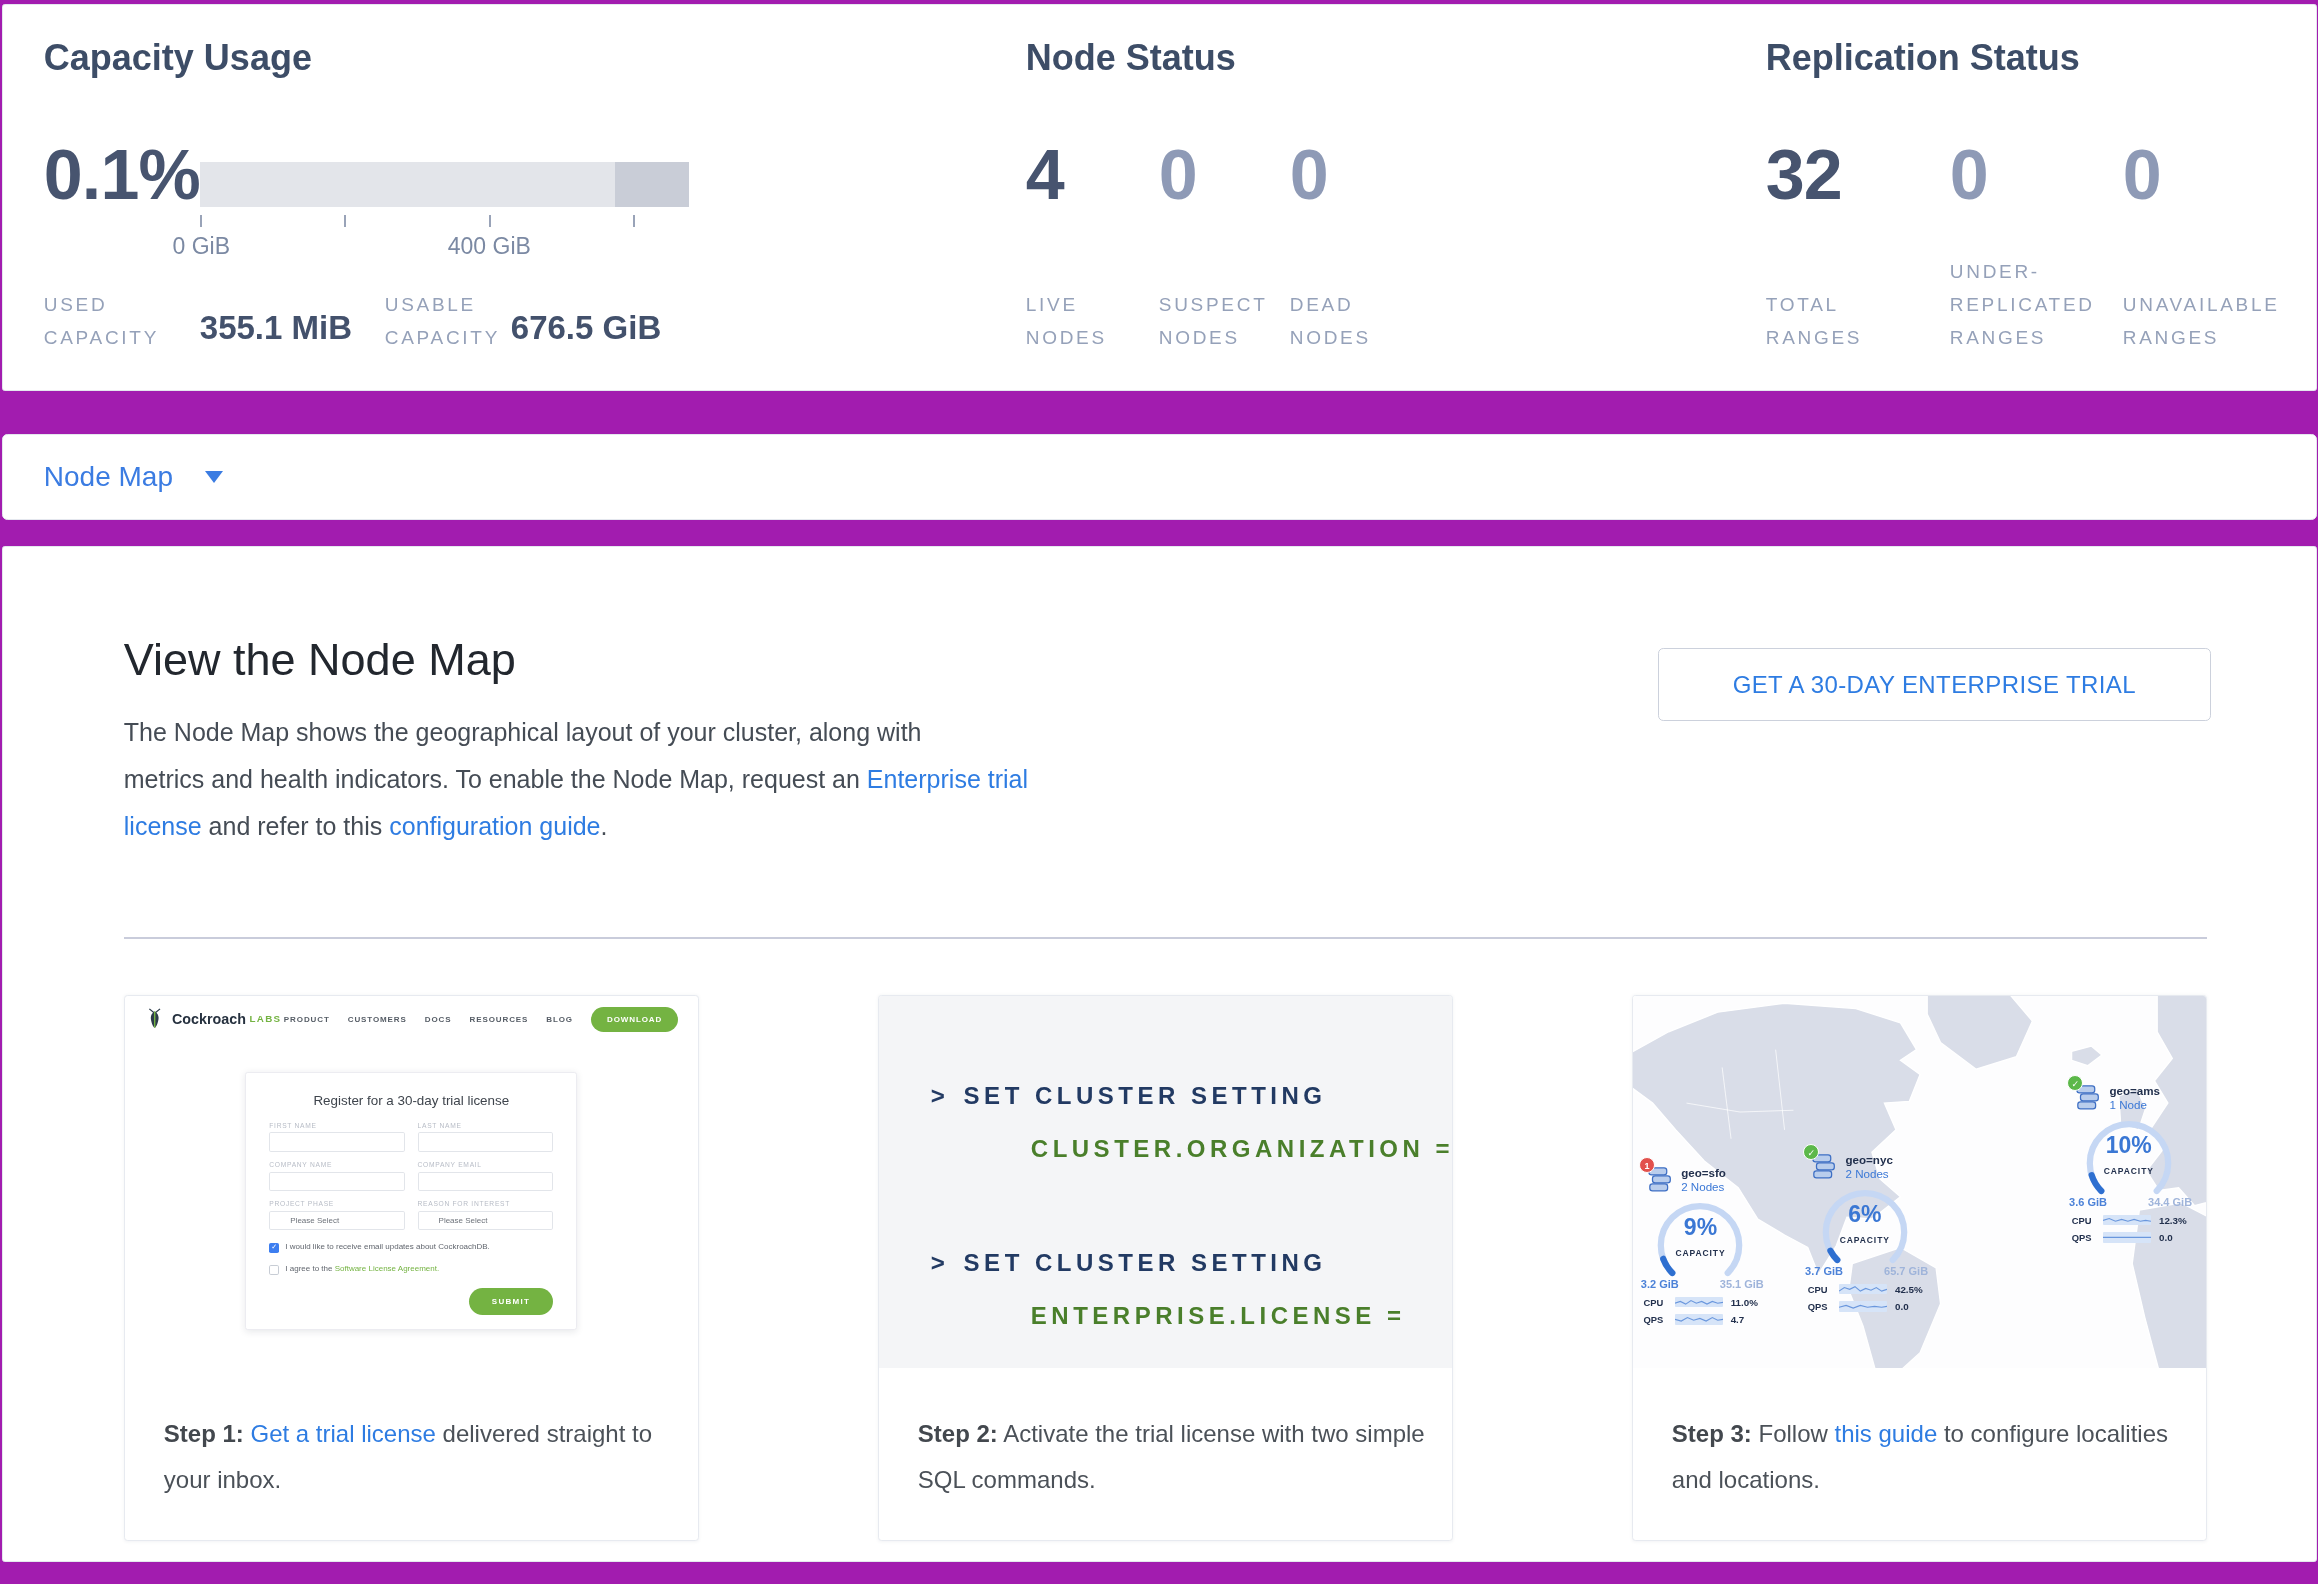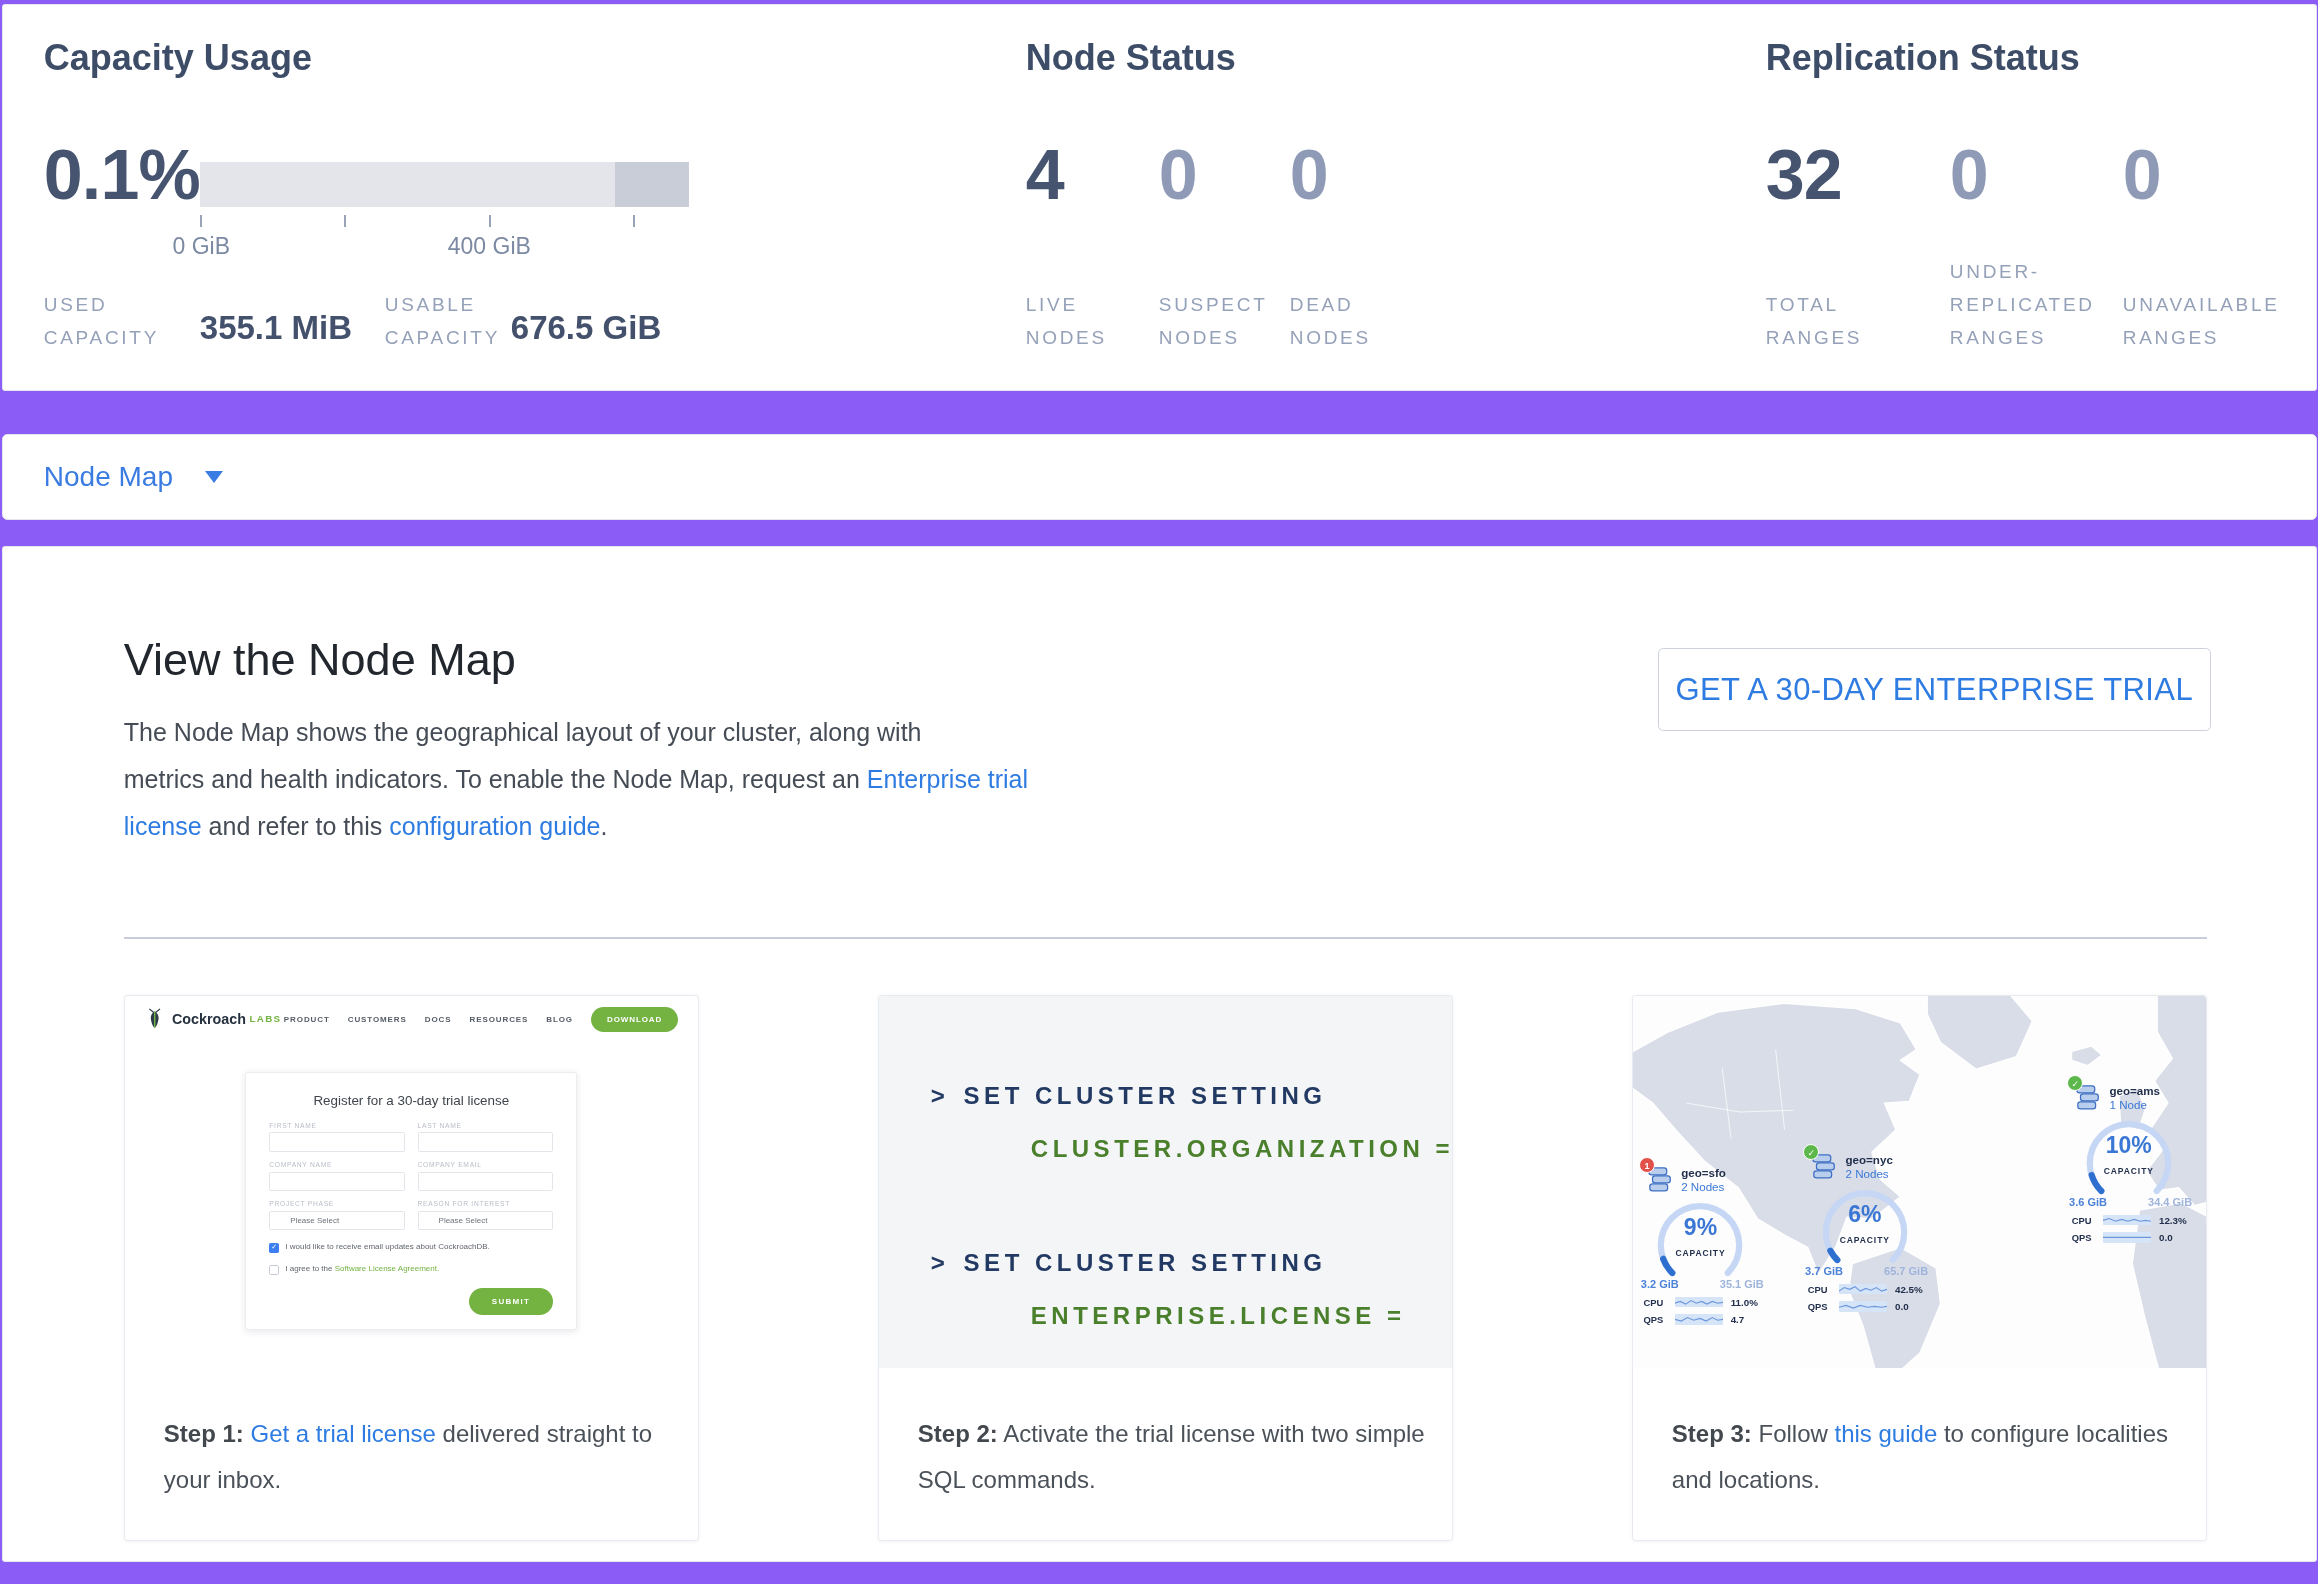--- a/index.html
+++ b/index.html
@@ -1,18 +1,18 @@
 <!DOCTYPE html>
 <html style="font-size:14.3px"><head>
 <meta charset="utf-8">
 <style>
   * { margin:0; padding:0; box-sizing:border-box; }
   html,body { background:#eef1f7; }
   body { font-family:"Liberation Sans","DejaVu Sans",sans-serif; }
-  #screen { position:relative; width:2319px; height:1585px; background:#8b5cf6; overflow:hidden; }
+  #screen { position:relative; width:2319px; height:1585px; background:#a21caf; overflow:hidden; }
 
   
   .stats-panel { position:absolute; left:1.8px; top:3.6px; width:2315px; height:387px;
     background:#ffffff; border:0.9px solid #e4e7ee; border-radius:2.7px; }
   .stat-title { position:absolute; top:32px; font-size:36px; font-weight:600; color:#3d4d67; }
   #cap-title { left:41px; } #node-title { left:1023px; } #rep-title { left:1763px; }
 
   .bignum { position:absolute; top:130px; font-size:70px; font-weight:700; color:#47546f; letter-spacing:-0.9px;text-align:right; }
   .bignum.dim { color:#8e9ab6; }
 
@@ -33,22 +33,22 @@
   .nodemap-caret { margin-left:32px; width:0; height:0; border-left:9.8px solid transparent;
     border-right:9.8px solid transparent; border-top:12.5px solid #3b7ce2; }
 
   
   .content-panel { position:absolute; left:1.8px; top:546px; width:2315px; height:1016px;
     background:#fff; border:0.9px solid #e4e7ee; border-radius:2.7px; }
   .section-heading { position:absolute; left:121px; top:87px; font-size:45px; font-weight:500; color:#22272e; }
   .section-desc { position:absolute; left:121px; top:162px; width:927px; font-size:25px;
     line-height:47px; color:#454c55; }
   a.lnk { color:#2e7ce2; text-decoration:none; cursor:pointer; }
-  .trial-btn { position:absolute; left:1655px; top:101px; width:553px; height:83px; background:#fff;
-    border:0.9px solid #ccd1dc; border-radius:5.3px; font-size:31px; font-weight:500; letter-spacing:0.4px;
+  .trial-btn { position:absolute; left:1655px; top:101px; width:553px; height:73px; background:#fff;
+    border:0.9px solid #ccd1dc; border-radius:5.3px; font-size:24px; font-weight:500; letter-spacing:0.4px;
     color:#2e7ce2; text-align:center; line-height:71px; cursor:pointer;
     font-family:"Liberation Sans","DejaVu Sans",sans-serif; }
   .divider { position:absolute; left:121px; top:390px; width:2083px; height:1.8px; background:#c9ccdb; }
 
   .cards { position:absolute; left:121px; top:448px; display:flex; gap:179px; }
   .card { width:575px; height:546px; background:#fff; border:0.9px solid #e7eaf0; border-radius:3.6px;
     box-shadow:0 0.9px 3.6px rgba(40,50,80,.06); overflow:hidden; }
   .card-media { position:relative; width:100%; height:372px; overflow:hidden; }
   .card-caption { padding:43px 27px 0 39px; font-size:24px; line-height:46px; color:#4b5158; }
   .card-caption .b { font-weight:700; color:#43484e; }

